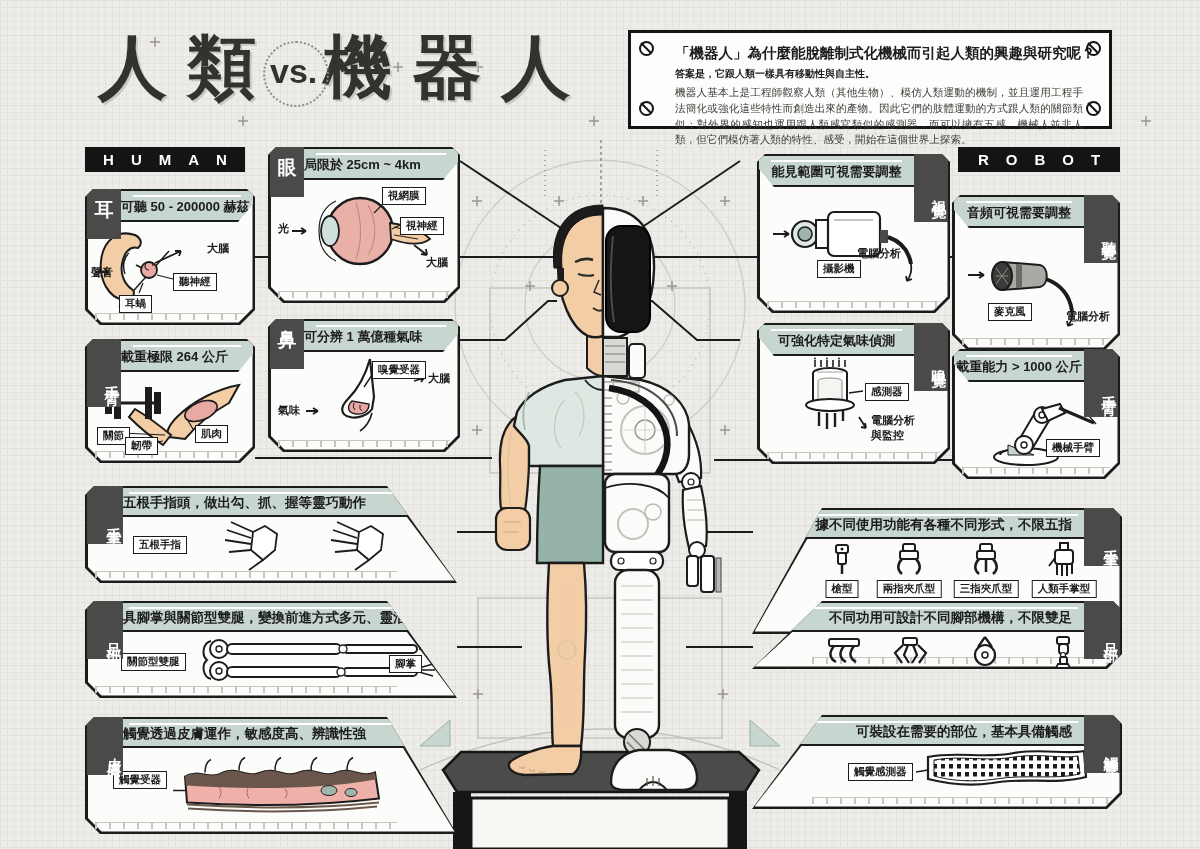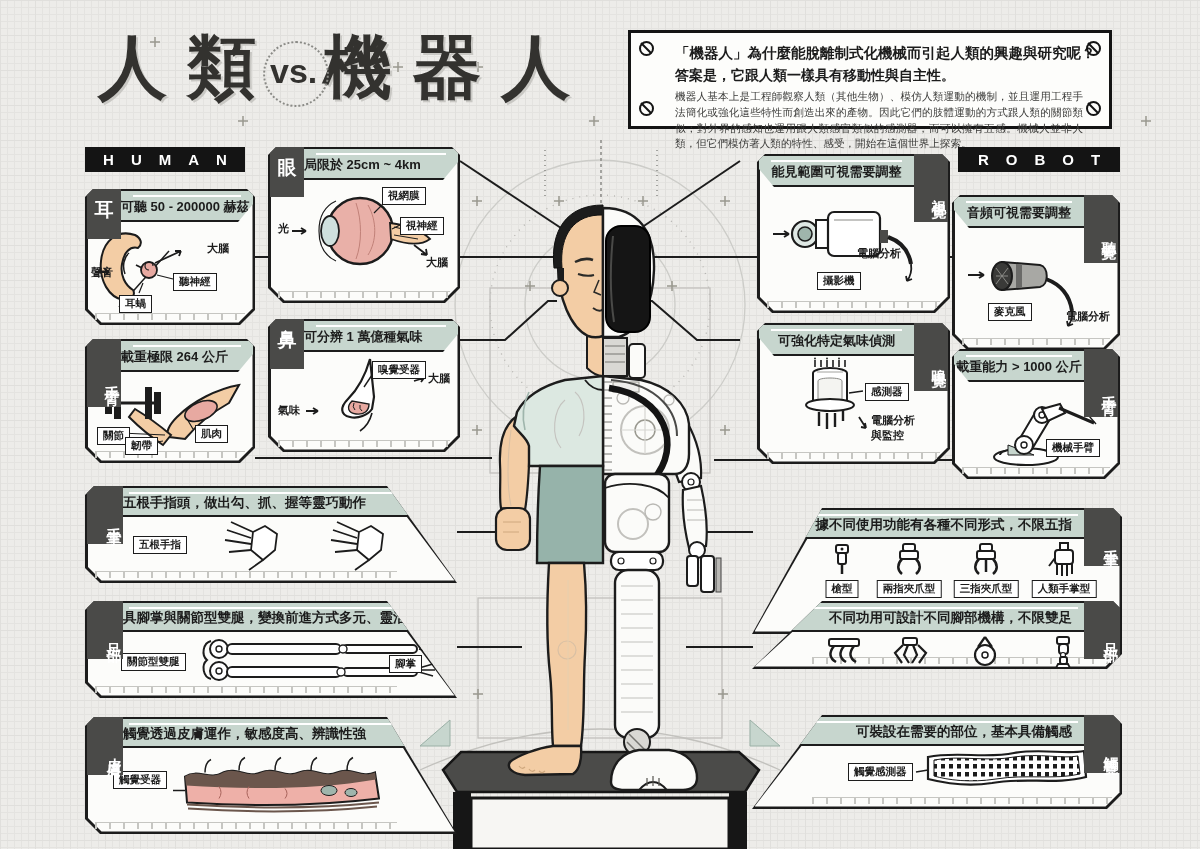--- a/index.html
+++ b/index.html
@@ -15,21 +15,21 @@
   svg{display:block}
   
   #title{position:absolute;left:98px;top:22px;height:100px;display:flex;align-items:flex-start;z-index:2}
   .tword{font-size:69px;font-weight:800;letter-spacing:20px;color:#33322f;text-shadow:2px 2px 0 #c9c8c4}
   #vswrap{position:relative;margin:30px 6px 0 -6px}
   #vswrap .ring{position:absolute;left:50%;top:50%;width:62px;height:62px;margin:-31px 0 0 -31px;border:2px dotted #8a8a86;border-radius:50%}
   #vs{position:relative;font-size:34px;font-weight:800;color:#33322f}
   
   #intro{position:absolute;left:628px;top:30px;width:484px;height:99px;background:#fdfdfb;border:3px solid #141414;box-sizing:border-box;z-index:2}
   #intro .h{font-size:14.5px;font-weight:800;line-height:1.5;margin:10px 30px 2px 44px;white-space:nowrap}
-  #intro .h2{font-size:14px;font-weight:800;margin:0 30px 4px 44px}
+  #intro .h2{font-size:10px;font-weight:800;margin:0 30px 4px 44px}
   #intro .b{font-size:10.6px;color:#3a3a38;line-height:1.5;margin:0 26px 0 44px;text-align:justify}
   .screw{position:absolute;width:11px;height:11px;border:2px solid #141414;border-radius:50%}
   .screw::after{content:"";position:absolute;left:-2px;top:4px;width:14px;height:2px;background:#141414;transform:rotate(45deg)}
   
   .banner{position:absolute;height:25px;background:#141414;color:#fff;display:flex;align-items:center;justify-content:center;font-weight:700;font-size:15px;letter-spacing:17px;text-indent:17px;z-index:2}
   
   .panel{position:absolute;background:#1c1c1c;z-index:2;
     clip-path:polygon(0 8px,8px 0,calc(100% - 8px) 0,100% 8px,100% calc(100% - 15px),calc(100% - 15px) 100%,15px 100%,0 calc(100% - 15px))}
   .pinner{position:absolute;inset:2.5px;background:#fcfcfa;
     clip-path:polygon(0 7px,7px 0,calc(100% - 7px) 0,100% 7px,100% calc(100% - 14px),calc(100% - 14px) 100%,14px 100%,0 calc(100% - 14px))}
@@ -320,21 +320,21 @@
         <path d="M12,44 h16 m0,0 l-5,-3 m5,3 l-5,3" fill="none" stroke="#1c1c1c" stroke-width="2"></path>
         <circle cx="44" cy="44" r="13" fill="#dfe8e4" stroke="#1c1c1c" stroke-width="2.2"></circle>
         <circle cx="44" cy="44" r="7" fill="#9fb5ac" stroke="#1c1c1c" stroke-width="1.6"></circle>
         <rect x="55" y="30" width="12" height="28" fill="#fff" stroke="#1c1c1c" stroke-width="2"></rect>
         <rect x="67" y="22" width="52" height="44" rx="6" fill="#fff" stroke="#1c1c1c" stroke-width="2.2"></rect>
         <line x1="73" y1="30" x2="112" y2="30" stroke="#8a8a86" stroke-width="1.2"></line>
         <rect x="119" y="40" width="8" height="13" fill="#4a4a48"></rect>
         <path d="M127,47 C141,52 148,62 150,74" fill="none" stroke="#1c1c1c" stroke-width="4"></path>
         <path d="M150,74 C151,81 149,87 146,91 m0,0 l-1,-5 m1,5 l5,-2" fill="none" stroke="#1c1c1c" stroke-width="1.8"></path>
       </svg>
-      <span class="chip" style="left:56px;top:84px">攝影機</span>
+      <span class="chip" style="left:56px;top:72px">攝影機</span>
       <span class="lbl" style="left:96px;top:58px">電腦分析</span>
     </div>
   </div>
 
   <div class="panel" style="left:952px;top:195px;width:168px;height:155px">
     <div class="pinner"></div>
       <div class="ticks"></div>
     <div class="tab two tabR">聽覺</div>
     <div class="ttl ttlR">
         <span class="rule"></span>

